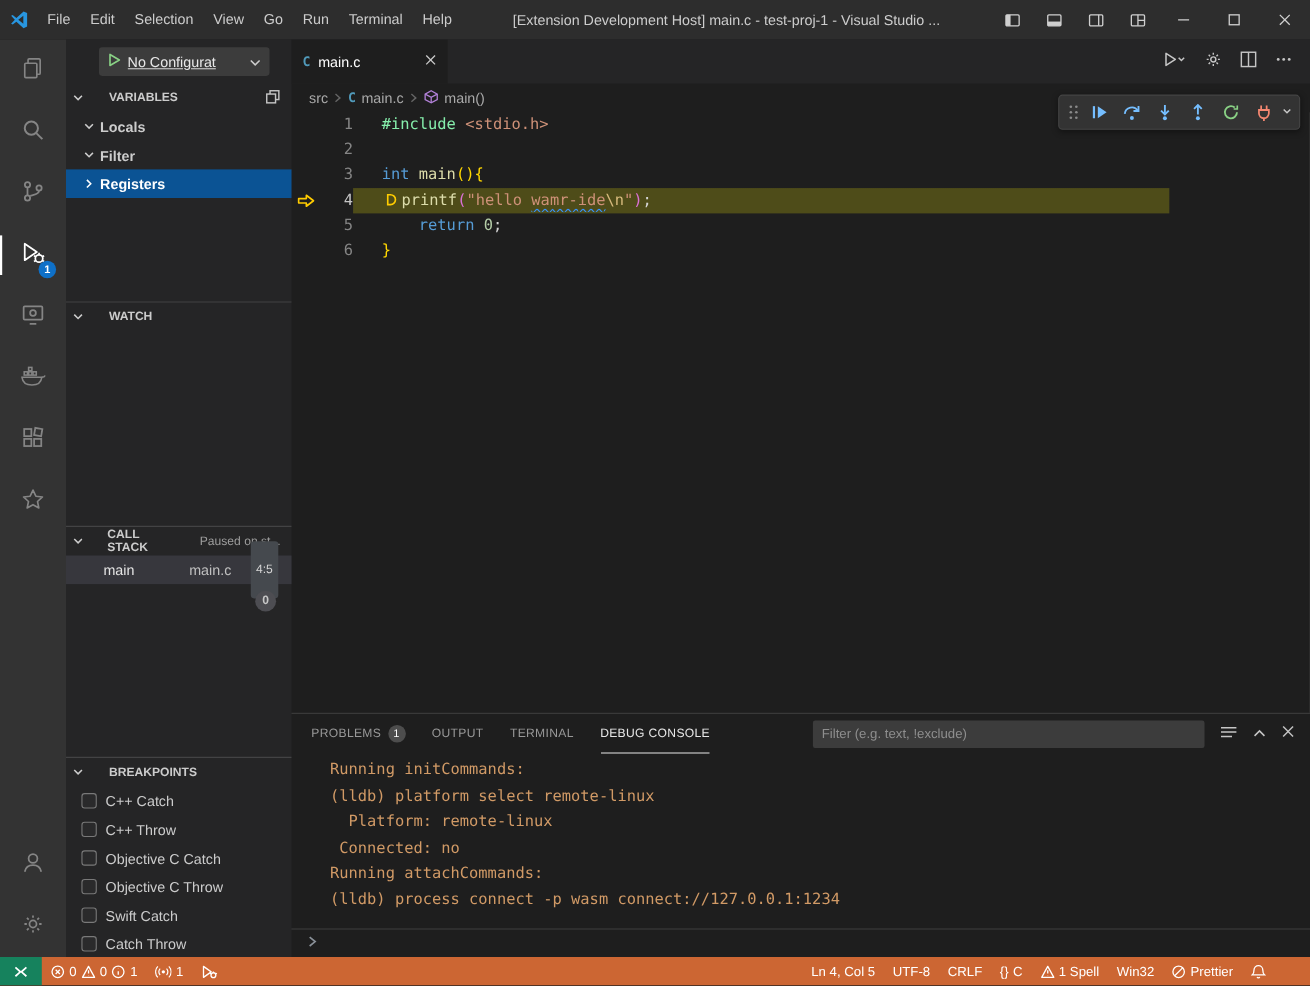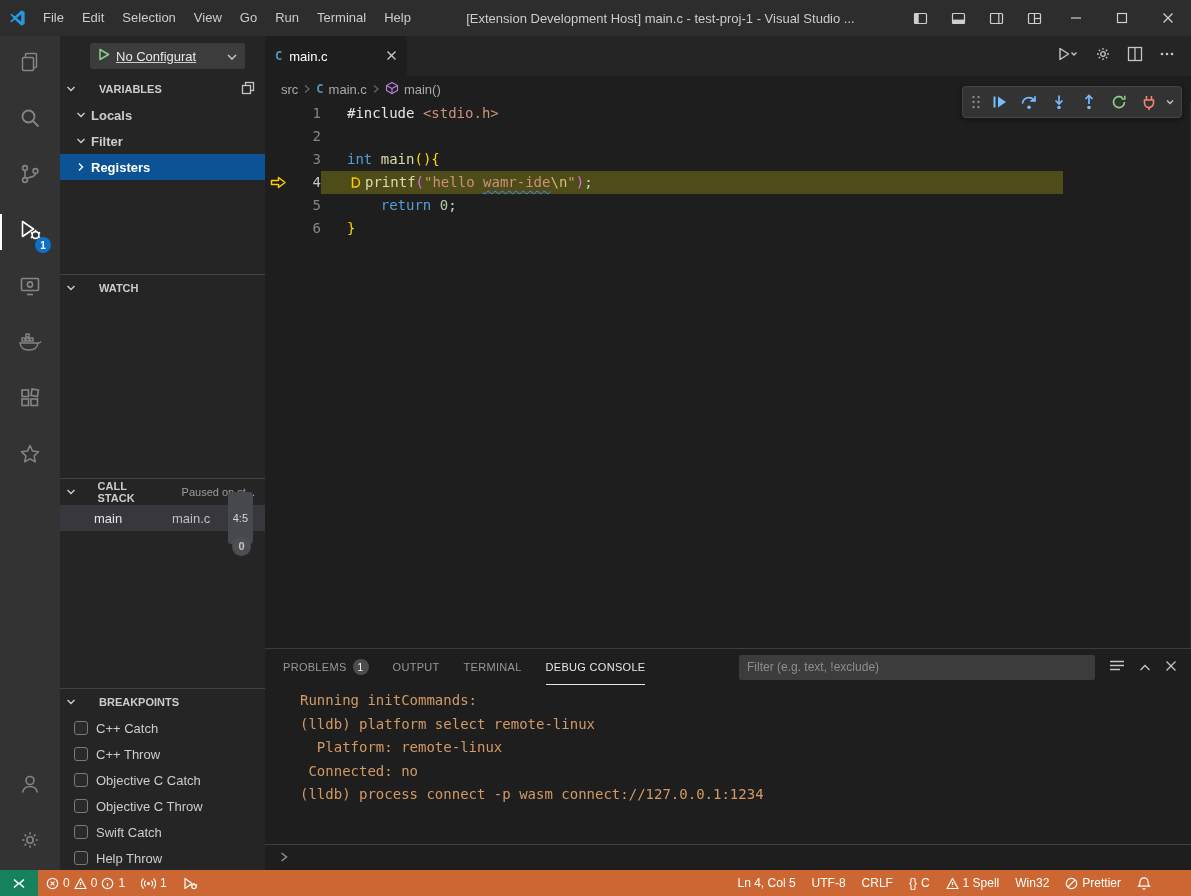--- a/index.html
+++ b/index.html
@@ -61,21 +61,21 @@
   .crumbs { height:26px; display:flex; align-items:center; gap:5px; padding-left:16px; font-size:13px; color:#a9a9a9; flex:none; }
 
   
   .code-area { flex:1; position:relative; font-family:"DejaVu Sans Mono", monospace; font-size:14px; border-right:1px solid #2b2b2b; }
   .code-line { height:23px; line-height:23px; display:flex; }
   .glyph { width:26px; display:flex; align-items:center; justify-content:center; flex:none; }
   .lnum { width:30px; text-align:right; color:#858585; flex:none; }
   .code-line.current .lnum { color:#c6c6c6; }
   .ltext { flex:1; padding-left:26px; white-space:pre; }
   .code-line.current .ltext { background:linear-gradient(#4e4c19,#4e4c19) 0 0 / 742px 100% no-repeat; }
-  .tok.pink{color:#e5e5e5} .tok.blue{color:#569cd6} .tok.fn{color:#dcdcaa}
+  .tok.pink{color:#86efac} .tok.blue{color:#569cd6} .tok.fn{color:#dcdcaa}
   .tok.str{color:#ce9178} .tok.esc{color:#d7ba7d} .tok.num{color:#b5cea8}
   .tok.gold{color:#ffd700} .tok.orchid{color:#da70d6} .tok.plain{color:#d4d4d4}
   .squiggle { text-decoration: underline wavy #3794ff; text-decoration-thickness:1px; text-underline-offset:3px; text-decoration-skip-ink:none; }
   .inline-bp { display:inline-block; vertical-align:-2px; margin:0 4px 0 2px; }
 
   
   .dbg-toolbar { position:absolute; top:46px; right:8px; height:32px; background:#333333; border:1px solid #454545; border-radius:4px; box-shadow:0 2px 6px rgba(0,0,0,0.4); display:flex; align-items:center; padding:0 6px; gap:2px; z-index:5; }
   .dbg-btn { width:28px; height:26px; display:flex; align-items:center; justify-content:center; border-radius:3px; }
   .dbg-grip { width:14px; display:flex; align-items:center; justify-content:center; }
 
@@ -334,21 +334,21 @@
         <div class="bp-row">
             <span class="bp-check"></span>
             <span>Objective C Throw</span>
           </div>
         <div class="bp-row">
             <span class="bp-check"></span>
             <span>Swift Catch</span>
           </div>
         <div class="bp-row">
             <span class="bp-check"></span>
-            <span>Help Throw</span>
+            <span>Catch Throw</span>
           </div>
       </div>
     </div>
 
     <div class="editor-col">
 
       <div class="tabbar">
         <div class="tab">
           <span class="c-badge">C</span>
           <span class="tab-label">main.c</span>
@@ -518,20 +518,21 @@
                   <line x1="1.5" y1="1.5" x2="10.5" y2="10.5"></line>
                   <line x1="10.5" y1="1.5" x2="1.5" y2="10.5"></line>
                 </svg></span>
           </span>
         </div>
         <div class="console">
           <div class="console-line">Running initCommands:</div>
           <div class="console-line">(lldb) platform select remote-linux</div>
           <div class="console-line">  Platform: remote-linux</div>
           <div class="console-line"> Connected: no</div>
+          <div class="console-line">Running attachCommands:</div>
           <div class="console-line">(lldb) process connect -p wasm connect://127.0.0.1:1234</div>
         </div>
         <div class="console-input">
           <span><svg width="10" height="12" fill="none" stroke="#8a9199" stroke-width="1.5">
                 <path d="M2.5 2l5 4-5 4"></path>
               </svg></span>
         </div>
       </div>
     </div>
   </div>

